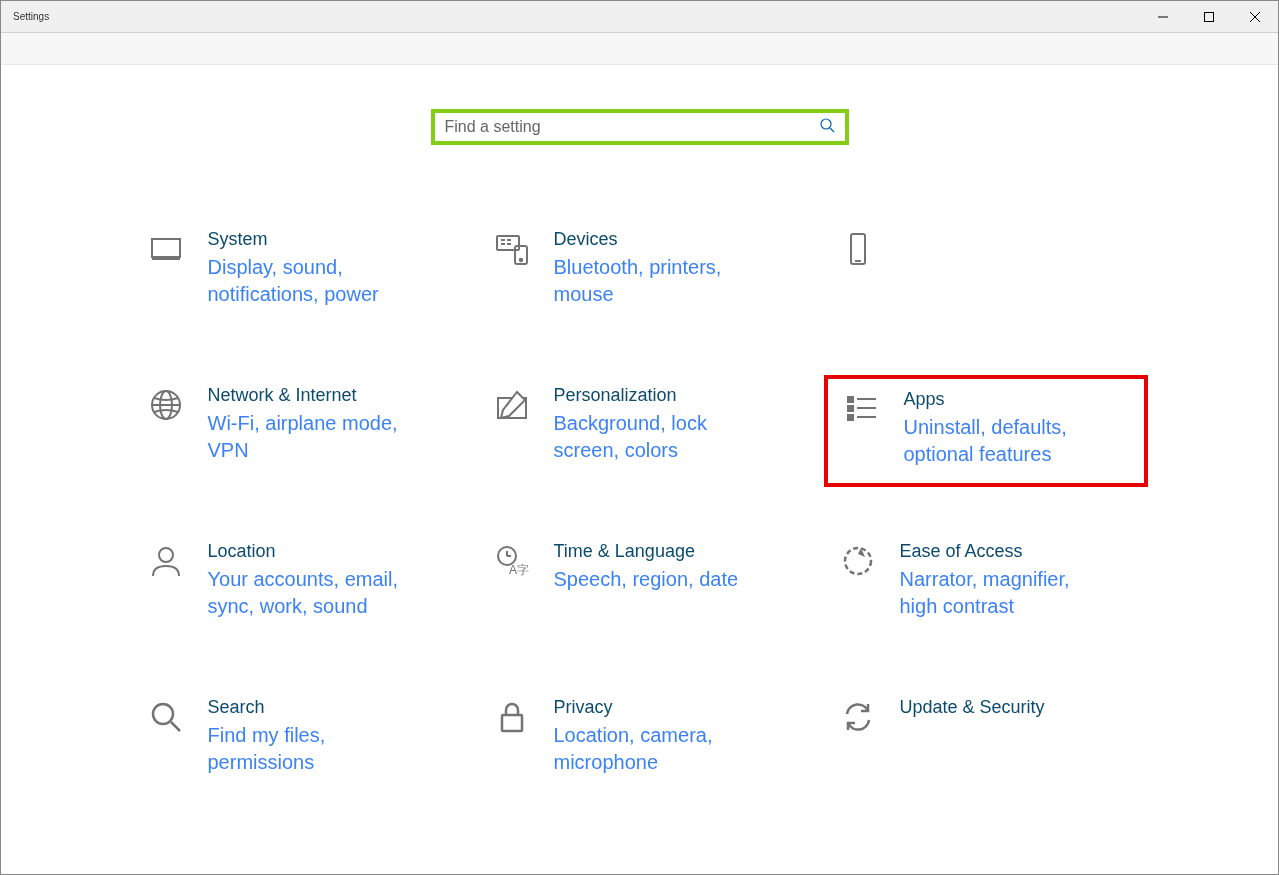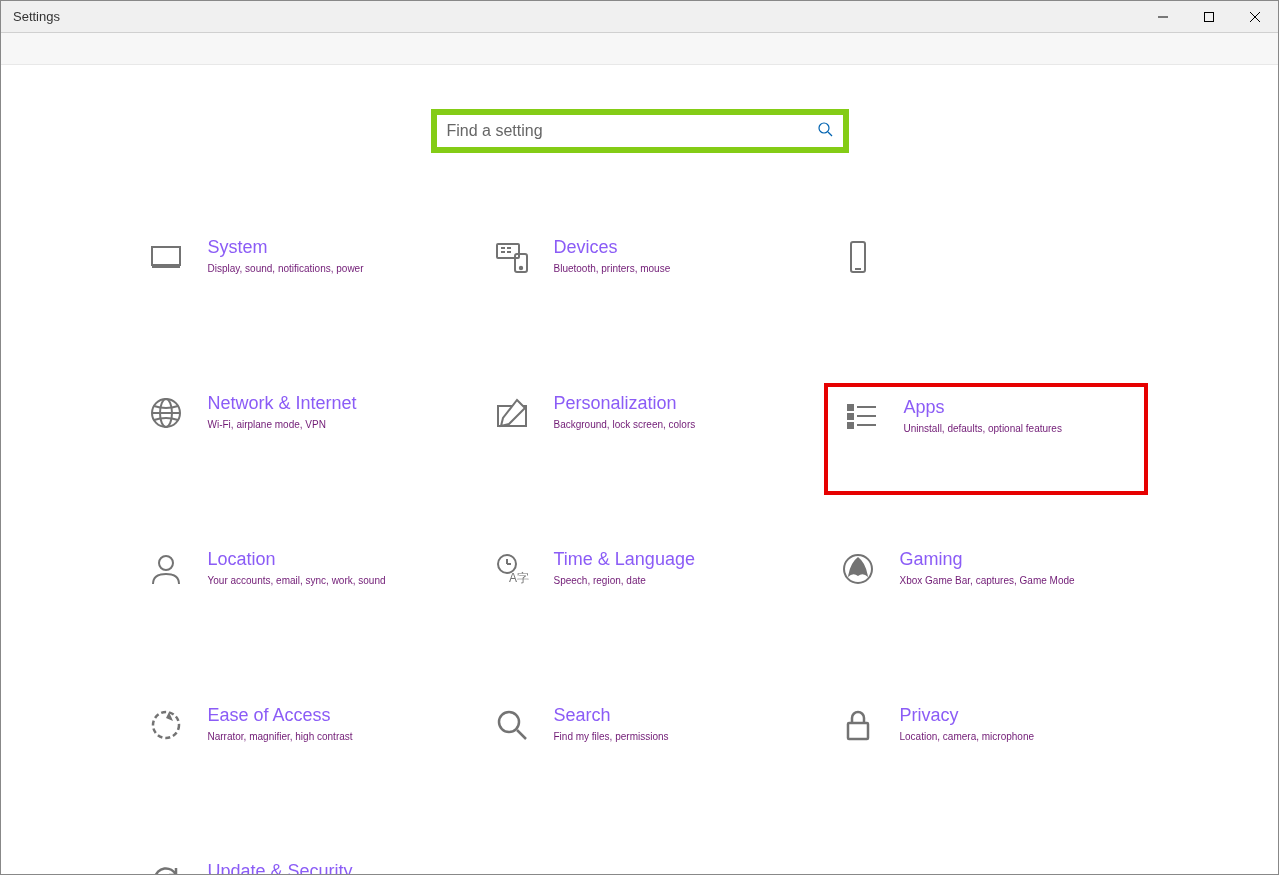--- a/index.html
+++ b/index.html
@@ -14,21 +14,21 @@
   .titlebar {
     height: 32px;
     background: #f0f0f0;
     border-bottom: 1px solid #d0d0d0;
     display: flex;
     align-items: center;
     justify-content: space-between;
     padding-left: 12px;
   }
   .titlebar-title {
-    font-size: 13px;
+    font-size: 10px;
     color: #333;
   }
   .window-controls {
     display: flex;
     height: 100%;
   }
   .window-btn {
     width: 46px;
     display: flex;
     align-items: center;
@@ -47,22 +47,22 @@
     height: calc(100% - 64px);
     overflow-y: auto;
   }
   .search-wrap {
     display: flex;
     justify-content: center;
     margin-bottom: 74px;
   }
   .search-box {
     width: 418px;
-    height: 44px;
-    border: 6px solid #84cc16;
+    height: 36px;
+    border: 4px solid #84cc16;
     display: flex;
     align-items: center;
     padding: 0 10px;
   }
   .search-input {
     flex: 1;
     border: none;
     outline: none;
     font-size: 16px;
     color: #555;
@@ -96,27 +96,27 @@
     margin-right: 22px;
     color: #737373;
     display: flex;
     align-items: center;
     justify-content: center;
   }
   .tile-icon svg { width: 34px; height: 34px; }
   .tile-text { padding-top: 0; }
   .tile-title {
     font-size: 18px;
-    color: #8b5cf6;
+    color: #0c4a6e;
     font-weight: 400;
     margin-bottom: 4px;
   }
   .tile-desc {
-    font-size: 10px;
-    color: #701a75;
+    font-size: 20px;
+    color: #3b82f6;
     line-height: 1.35;
     max-width: 200px;
   }
 </style>
 </head>
 <body>
 
 <div class="titlebar">
   <div class="titlebar-title">Settings</div>
   <div class="window-controls">
@@ -263,32 +263,20 @@
             <line x1="12" y1="12" x2="16" y2="12"></line>
           <text x="14" y="30" font-size="12" fill="currentColor" stroke="none">A字</text>
         </svg>
       </div>
       <div class="tile-text">
         <div class="tile-title">Time &amp; Language</div>
         <div class="tile-desc">Speech, region, date</div>
       </div>
     </div>
 
-    <div class="tile">
-      <div class="tile-icon">
-        <svg viewBox="0 0 34 34" fill="none" stroke="currentColor" stroke-width="2">
-          <circle cx="17" cy="17" r="14"></circle>
-          <path d="M17 5 Q9 11 7 25 Q12 20 17 24 Q22 20 27 25 Q25 11 17 5 Z" fill="currentColor" stroke="none"></path>
-        </svg>
-      </div>
-      <div class="tile-text">
-        <div class="tile-title">Gaming</div>
-        <div class="tile-desc">Xbox Game Bar, captures, Game Mode</div>
-      </div>
-    </div>
 
     <div class="tile">
       <div class="tile-icon">
         <svg viewBox="0 0 34 34" fill="none" stroke="currentColor" stroke-width="2.5" stroke-dasharray="5 3">
           <circle cx="17" cy="17" r="13"></circle>
           <polyline points="20,4 17,10 24,13" stroke-dasharray="0" fill="currentColor" stroke="none"></polyline>
         </svg>
       </div>
       <div class="tile-text">
         <div class="tile-title">Ease of Access</div>

